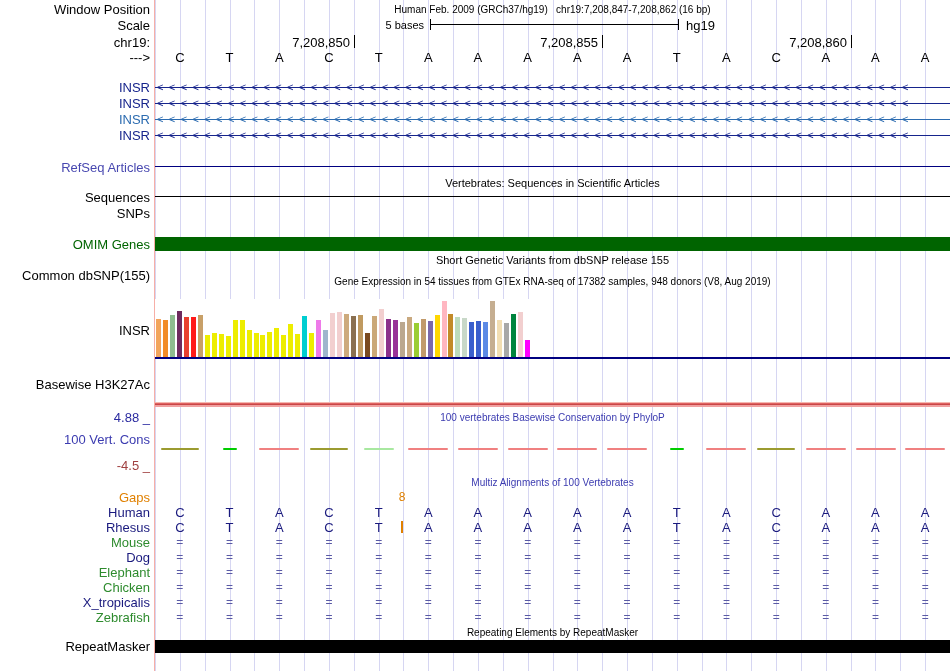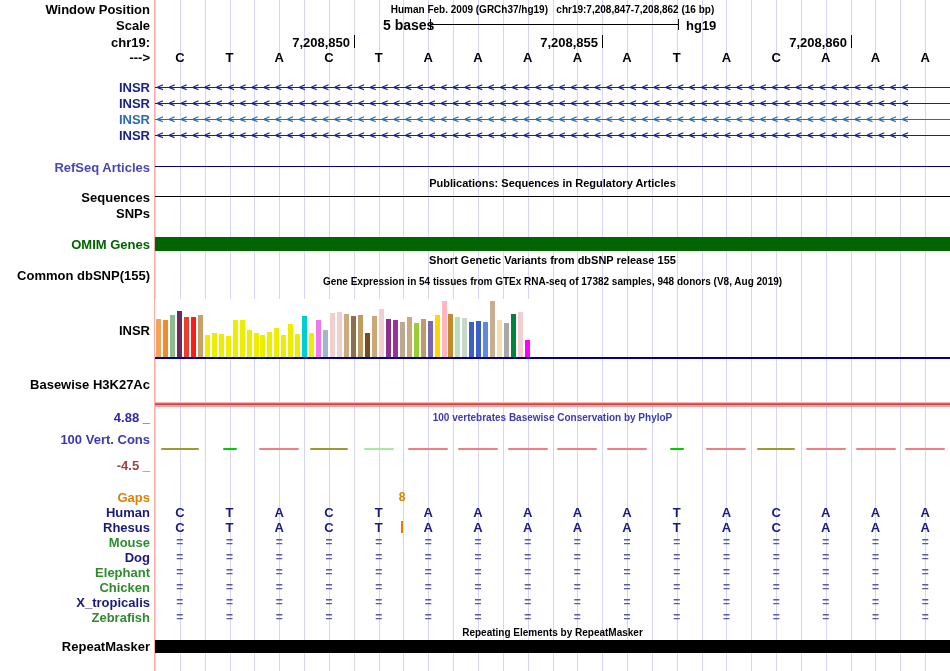--- a/index.html
+++ b/index.html
@@ -1,26 +1,26 @@
 <!DOCTYPE html>
 <html><head>
 <meta charset="utf-8">
 <style>
   html,body{margin:0;padding:0;background:#fff;}
   #browser{
     position:relative;width:950px;height:671px;background:#fff;overflow:hidden;
-    font-family:"Liberation Sans","DejaVu Sans",sans-serif;color:#000;font-weight:bold;
+    font-family:"Liberation Sans","DejaVu Sans",sans-serif;color:#000;
   }
   .lbl{position:absolute;right:800px;height:15px;line-height:15px;font-size:13px;white-space:nowrap;text-align:right;}
   .ctitle{position:absolute;left:155px;width:795px;height:15px;line-height:15px;text-align:center;font-size:10px;white-space:nowrap;}
   .ctitle.small{font-size:11px;}
   .ctitle.med{font-size:12px;}
   .leftedge{position:absolute;top:0;bottom:0;left:154px;width:1px;background:#F7AFA7;z-index:1;}
   .trackline{position:absolute;left:155px;width:795px;z-index:2;}
-  .ticklabel{position:absolute;height:15px;line-height:15px;font-size:14px;text-align:left;z-index:2;white-space:nowrap;padding-left:27px;}
+  .ticklabel{position:absolute;height:15px;line-height:15px;font-size:11px;text-align:right;z-index:2;white-space:nowrap;}
 </style>
 </head>
 <body>
 
 <div id="browser">
 
   <div id="gridlines">
       <div style="position:absolute;top:0;height:671px;left:155px;width:1px;background:#D6D6F2;z-index:0;"></div>
       <div style="position:absolute;top:0;height:671px;left:180px;width:1px;background:#D6D6F2;z-index:0;"></div>
       <div style="position:absolute;top:0;height:671px;left:205px;width:1px;background:#D6D6F2;z-index:0;"></div>
@@ -117,21 +117,21 @@
       <div style="position:absolute;right:800px;top:128px;height:15px;line-height:15px;font-size:13px;color:#16248C;z-index:2;">INSR</div>
       <div style="position:absolute;left:155px;top:128px;width:795px;height:15px;overflow:hidden;z-index:2;">
         <div style="position:absolute;top:7px;left:0;width:795px;height:1px;background:#16248C;"></div>
         <div style="position:absolute;top:1px;left:2px;width:810px;font-size:11px;letter-spacing:5.4px;line-height:13px;white-space:nowrap;color:#16248C;">&lt;&lt;&lt;&lt;&lt;&lt;&lt;&lt;&lt;&lt;&lt;&lt;&lt;&lt;&lt;&lt;&lt;&lt;&lt;&lt;&lt;&lt;&lt;&lt;&lt;&lt;&lt;&lt;&lt;&lt;&lt;&lt;&lt;&lt;&lt;&lt;&lt;&lt;&lt;&lt;&lt;&lt;&lt;&lt;&lt;&lt;&lt;&lt;&lt;&lt;&lt;&lt;&lt;&lt;&lt;&lt;&lt;&lt;&lt;&lt;&lt;&lt;&lt;&lt;</div>
       </div>
     </div>
 
   <div class="lbl" style="top:160px;color:#4848B0">RefSeq Articles</div>
   <div class="trackline" style="top:166px;height:1px;background:#000080"></div>
 
-  <div class="ctitle small" style="top:176px">Publications: Sequences in Regulatory Articles</div>
+  <div class="ctitle small" style="top:176px">Vertebrates: Sequences in Scientific Articles</div>
   <div class="lbl" style="top:190px">Sequences</div>
   <div class="trackline" style="top:196px;height:1px;background:#000"></div>
 
   <div class="lbl" style="top:206px">SNPs</div>
 
   <div class="lbl" style="top:237px;color:#006400">OMIM Genes</div>
   <div class="trackline" style="top:237px;height:14px;background:#006400"></div>
 
   <div class="ctitle small" style="top:253px">Short Genetic Variants from dbSNP release 155</div>
   <div class="lbl" style="top:268px">Common dbSNP(155)</div>
@@ -216,20 +216,21 @@
       <div style="position:absolute;top:448px;left:557.3px;width:40px;height:2px;border-radius:1px;background:#F08080;z-index:2;"></div>
       <div style="position:absolute;top:448px;left:607.0px;width:40px;height:2px;border-radius:1px;background:#F08080;z-index:2;"></div>
       <div style="position:absolute;top:448px;left:669.7px;width:14px;height:2px;border-radius:1px;background:#00CC00;z-index:2;"></div>
       <div style="position:absolute;top:448px;left:706.4px;width:40px;height:2px;border-radius:1px;background:#F08080;z-index:2;"></div>
       <div style="position:absolute;top:448px;left:757.1px;width:38px;height:2px;border-radius:1px;background:#9B9B30;z-index:2;"></div>
       <div style="position:absolute;top:448px;left:805.8px;width:40px;height:2px;border-radius:1px;background:#F08080;z-index:2;"></div>
       <div style="position:absolute;top:448px;left:855.5px;width:40px;height:2px;border-radius:1px;background:#F08080;z-index:2;"></div>
       <div style="position:absolute;top:448px;left:905.2px;width:40px;height:2px;border-radius:1px;background:#F08080;z-index:2;"></div>
     </div>
 
+  <div class="ctitle" style="top:475px;color:#3B3BB0">Multiz Alignments of 100 Vertebrates</div>
   <div class="lbl" style="top:490px;color:#E08000">Gaps</div>
   <div style="position:absolute;top:490px;left:395px;width:14px;height:15px;line-height:15px;font-size:12px;color:#E08000;text-align:center;z-index:2;">8</div>
   <div id="multizrows">
       <div style="position:absolute;right:800px;top:505px;height:15px;line-height:15px;font-size:13px;color:#1A1A7E;z-index:2;">Human</div>
       <div style="position:absolute;top:505px;left:155.0px;width:49.7px;height:15px;line-height:15px;text-align:center;font-size:13px;color:#1A1A7E;z-index:2;">C</div>
       <div style="position:absolute;top:505px;left:204.7px;width:49.7px;height:15px;line-height:15px;text-align:center;font-size:13px;color:#1A1A7E;z-index:2;">T</div>
       <div style="position:absolute;top:505px;left:254.4px;width:49.7px;height:15px;line-height:15px;text-align:center;font-size:13px;color:#1A1A7E;z-index:2;">A</div>
       <div style="position:absolute;top:505px;left:304.1px;width:49.7px;height:15px;line-height:15px;text-align:center;font-size:13px;color:#1A1A7E;z-index:2;">C</div>
       <div style="position:absolute;top:505px;left:353.8px;width:49.7px;height:15px;line-height:15px;text-align:center;font-size:13px;color:#1A1A7E;z-index:2;">T</div>
       <div style="position:absolute;top:505px;left:403.4px;width:49.7px;height:15px;line-height:15px;text-align:center;font-size:13px;color:#1A1A7E;z-index:2;">A</div>

